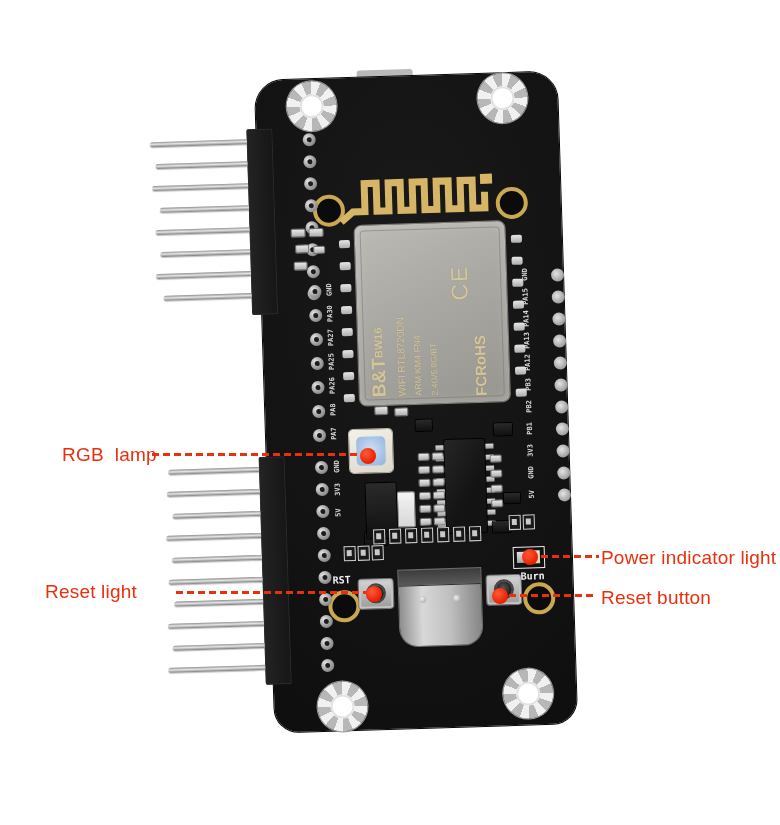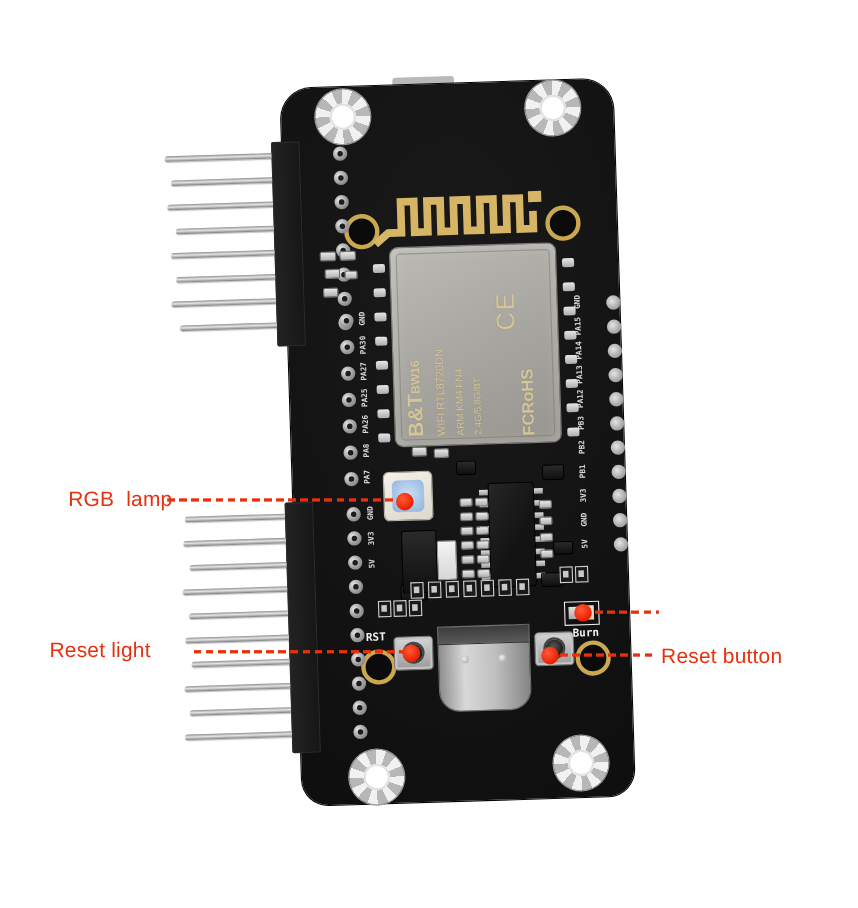--- a/index.html
+++ b/index.html
@@ -270,20 +270,21 @@
       <div class="padout" style="left: 200px; top: 452px;"></div>
       <div class="padout" style="left: 74px; top: 468px;"></div>
       <div class="padout" style="left: 88px; top: 468px;"></div>
       <div class="padout" style="left: 102px; top: 468px;"></div>
       <div class="padout" style="left: 240px; top: 442px;"></div>
       <div class="padout" style="left: 254px; top: 442px;"></div>
     </div>
 
   <div class="ann-label" style="left:62px;top:444px">RGB  lamp</div>
   <div class="ann-label" style="left:45px;top:581px">Reset light</div>
+  <div class="ann-label" style="left:601px;top:547px">Power indicator light</div>
   <div class="ann-label" style="left:601px;top:587px">Reset button</div>
 
   <div class="dash" style="left:152px;top:453px;width:208px"></div>
   <div class="dash" style="left:176px;top:591px;width:192px"></div>
   <div class="dash" style="left:541px;top:555px;width:58px"></div>
   <div class="dash" style="left:509px;top:594px;width:88px"></div>
 
   <div class="dot" style="left:360px;top:448px"></div>
   <div class="dot" style="left:366px;top:586px"></div>
   <div class="dot" style="left:522px;top:549px"></div>

